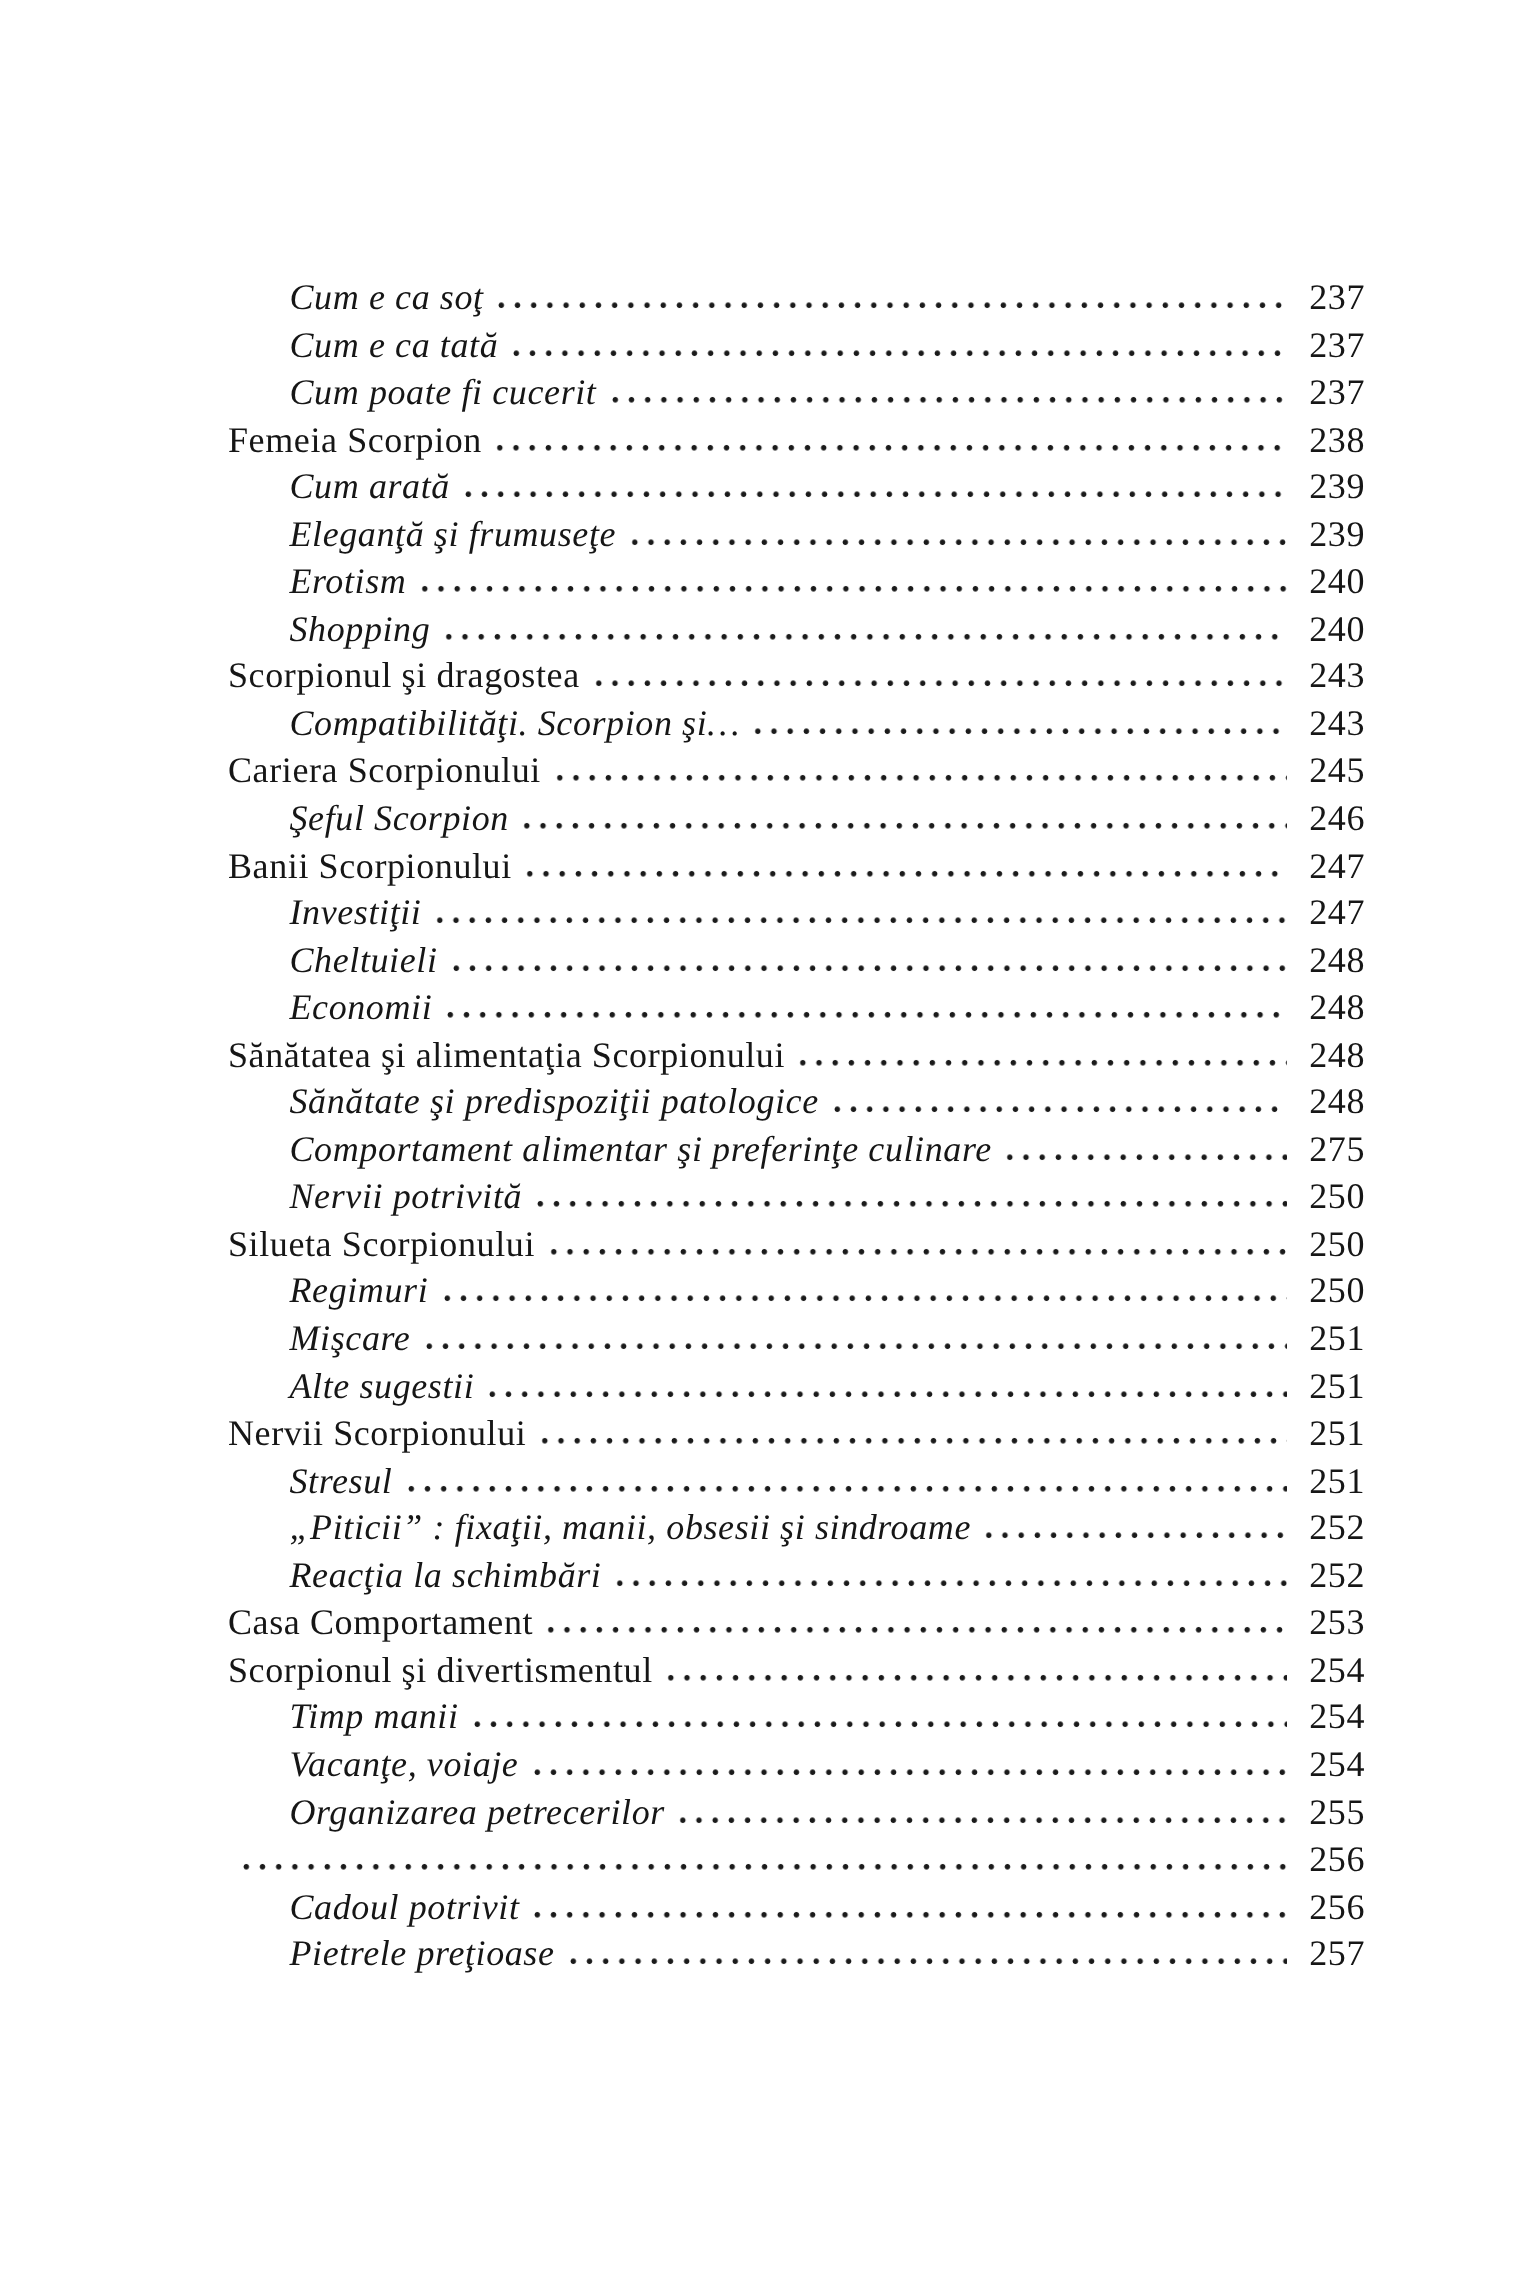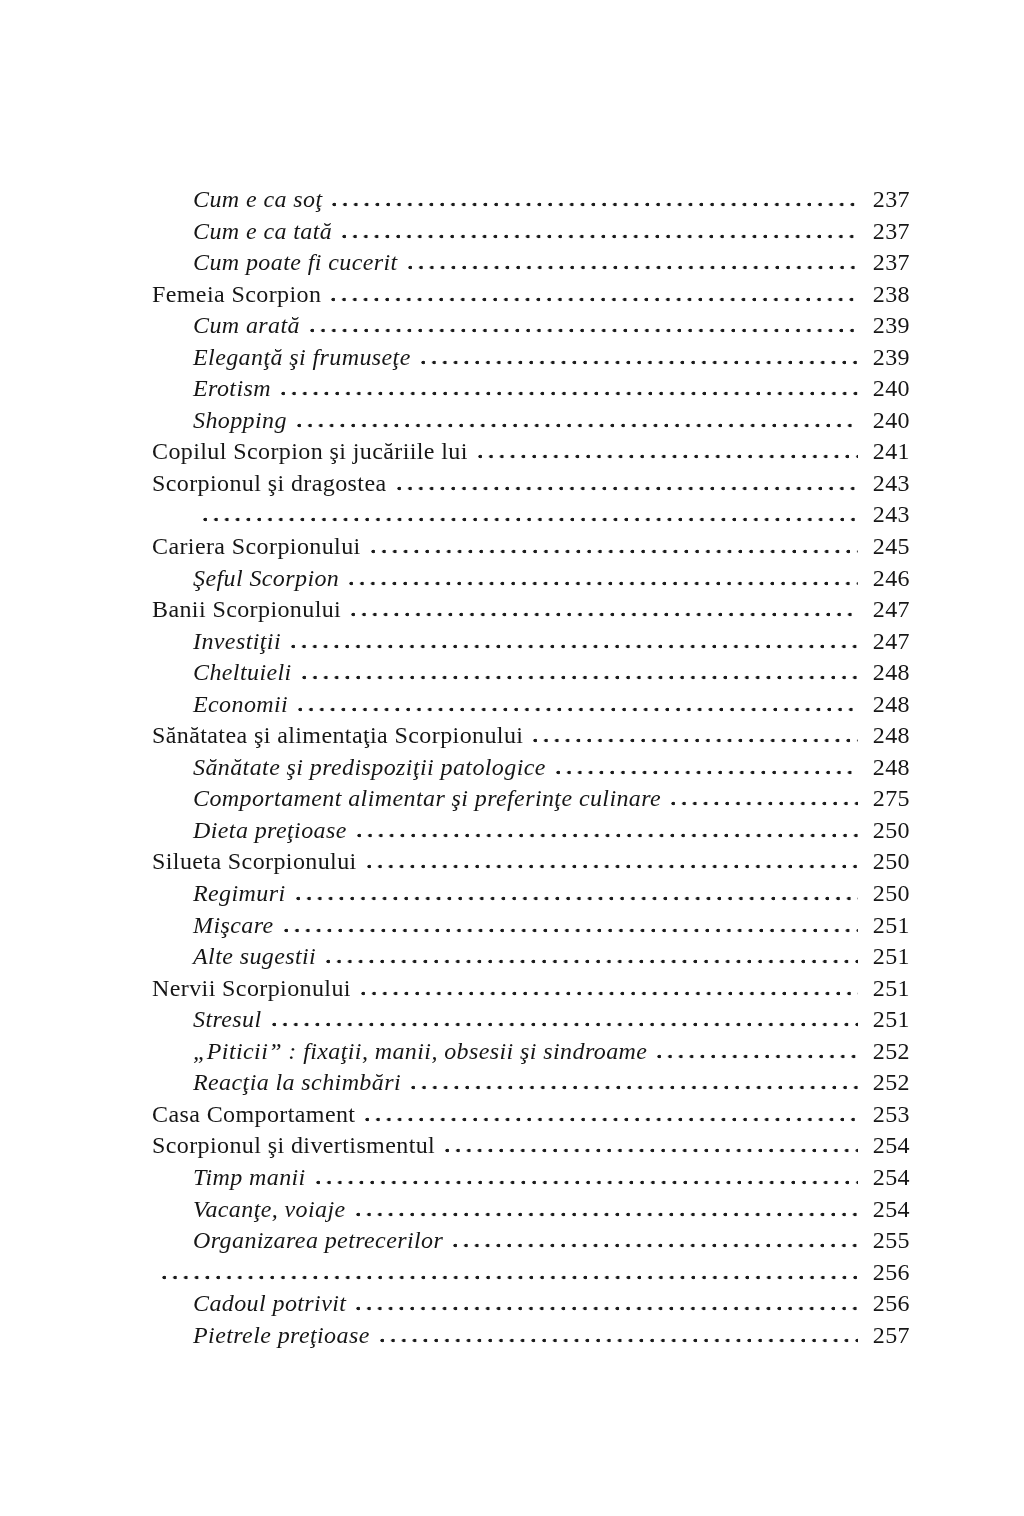--- a/index.html
+++ b/index.html
@@ -94,30 +94,26 @@
     <span class="title">Erotism</span>
     <span class="leader"></span>
     <span class="page-num">240</span>
   </div>
       <div class="toc-row level2 italic">
     <span class="title">Shopping</span>
     <span class="leader"></span>
     <span class="page-num">240</span>
   </div>
       <div class="toc-row level1">
-    <span class="title">Copilul Scorpion şi jucăriile lui</span>
-    <span class="leader"></span>
-    <span class="page-num">241</span>
-  </div>
-      <div class="toc-row level1">
     <span class="title">Scorpionul şi dragostea</span>
     <span class="leader"></span>
     <span class="page-num">243</span>
   </div>
       <div class="toc-row level2 italic">
+    <span class="title">Compatibilităţi. Scorpion şi…</span>
     <span class="leader"></span>
     <span class="page-num">243</span>
   </div>
       <div class="toc-row level1">
     <span class="title">Cariera Scorpionului</span>
     <span class="leader"></span>
     <span class="page-num">245</span>
   </div>
       <div class="toc-row level2 italic">
     <span class="title">Şeful Scorpion</span>
@@ -153,21 +149,21 @@
     <span class="title">Sănătate şi predispoziţii patologice</span>
     <span class="leader"></span>
     <span class="page-num">248</span>
   </div>
       <div class="toc-row level2 italic">
     <span class="title">Comportament alimentar şi preferinţe culinare</span>
     <span class="leader"></span>
     <span class="page-num">275</span>
   </div>
       <div class="toc-row level2 italic">
-    <span class="title">Dieta preţioase</span>
+    <span class="title">Nervii potrivită</span>
     <span class="leader"></span>
     <span class="page-num">250</span>
   </div>
       <div class="toc-row level1">
     <span class="title">Silueta Scorpionului</span>
     <span class="leader"></span>
     <span class="page-num">250</span>
   </div>
       <div class="toc-row level2 italic">
     <span class="title">Regimuri</span>

